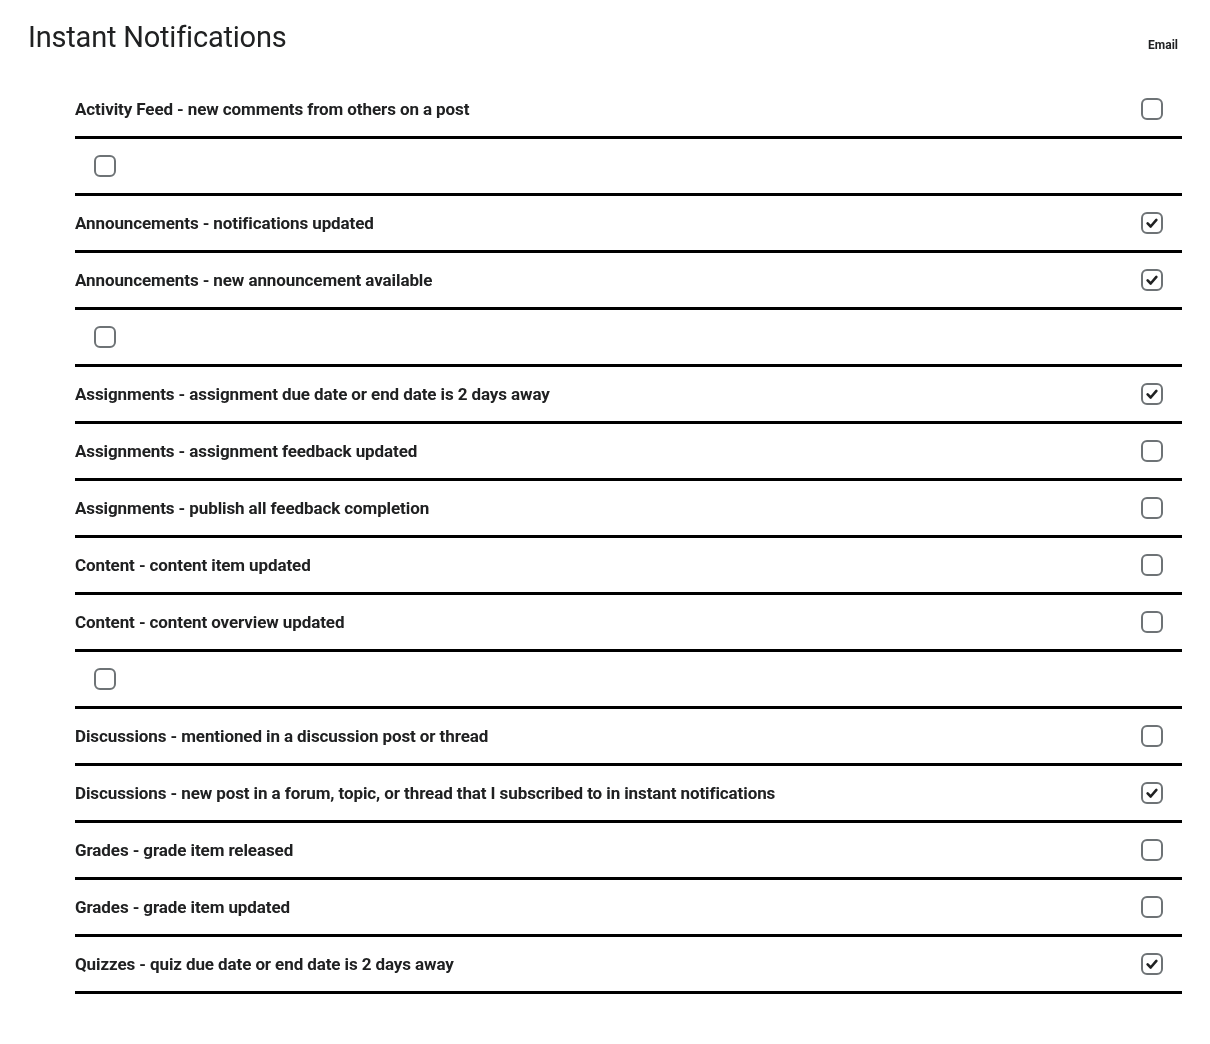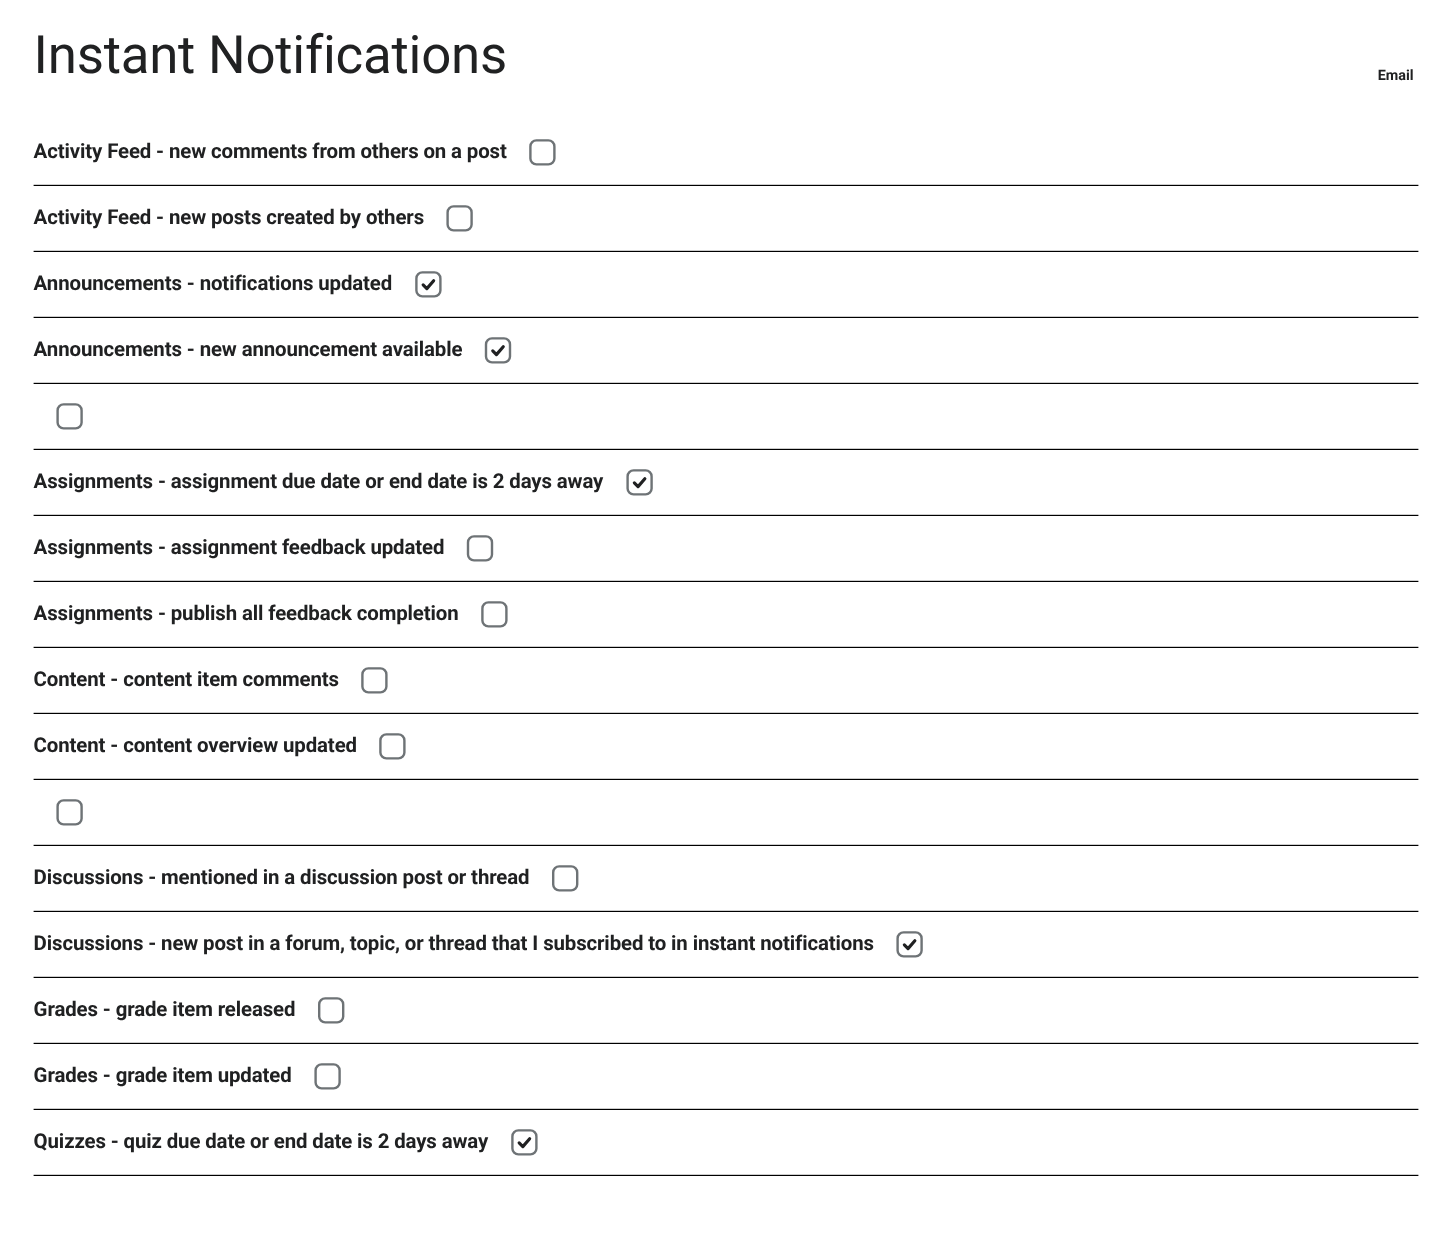--- a/index.html
+++ b/index.html
@@ -14,38 +14,39 @@
       padding: 20px 28px;
       width: 1210px;
     }
     .header {
       display: flex;
       justify-content: space-between;
       align-items: flex-end;
       margin-bottom: 28px;
     }
     .page-title {
-      font-size: 44px;
+      font-size: 29px;
       font-weight: 400;
       color: #202122;
       letter-spacing: -0.2px;
     }
     .column-header {
       font-size: 12px;
       font-weight: 700;
       color: #202122;
       margin-right: 4px;
       padding-bottom: 2px;
     }
     .notification-row {
       display: flex;
-      justify-content: flex-start;
+      justify-content: space-between;
       align-items: center;
       padding: 16px 0;
-      border-bottom: 1px solid #000000;
+      border-bottom: 3px solid #000000;
+      margin-left: 47px;
     }
     .notification-label {
       font-size: 17px;
       font-weight: 700;
       color: #202122;
       letter-spacing: -0.1px;
     }
     .checkbox-container {
       width: 60px;
       display: flex;
@@ -85,21 +86,20 @@
 </div>
 
 <div id="notifications-list">
     <div class="notification-row">
       <div class="notification-label">Activity Feed - new comments from others on a post</div>
       <div class="checkbox-container">
         <div class="custom-checkbox" role="checkbox" aria-checked="false"></div>
       </div>
     </div>
     <div class="notification-row">
-      <div class="notification-label">Activity Feed - new posts created by others</div>
       <div class="checkbox-container">
         <div class="custom-checkbox" role="checkbox" aria-checked="false"></div>
       </div>
     </div>
     <div class="notification-row">
       <div class="notification-label">Announcements - notifications updated</div>
       <div class="checkbox-container">
         <div class="custom-checkbox checked" role="checkbox" aria-checked="true">
           <svg viewBox="0 0 16 16">
             <path d="M3 8.5 L6.5 12 L13 4.5" stroke-linecap="round" stroke-linejoin="round"></path>
@@ -138,21 +138,21 @@
         <div class="custom-checkbox" role="checkbox" aria-checked="false"></div>
       </div>
     </div>
     <div class="notification-row">
       <div class="notification-label">Assignments - publish all feedback completion</div>
       <div class="checkbox-container">
         <div class="custom-checkbox" role="checkbox" aria-checked="false"></div>
       </div>
     </div>
     <div class="notification-row">
-      <div class="notification-label">Content - content item comments</div>
+      <div class="notification-label">Content - content item updated</div>
       <div class="checkbox-container">
         <div class="custom-checkbox" role="checkbox" aria-checked="false"></div>
       </div>
     </div>
     <div class="notification-row">
       <div class="notification-label">Content - content overview updated</div>
       <div class="checkbox-container">
         <div class="custom-checkbox" role="checkbox" aria-checked="false"></div>
       </div>
     </div>

